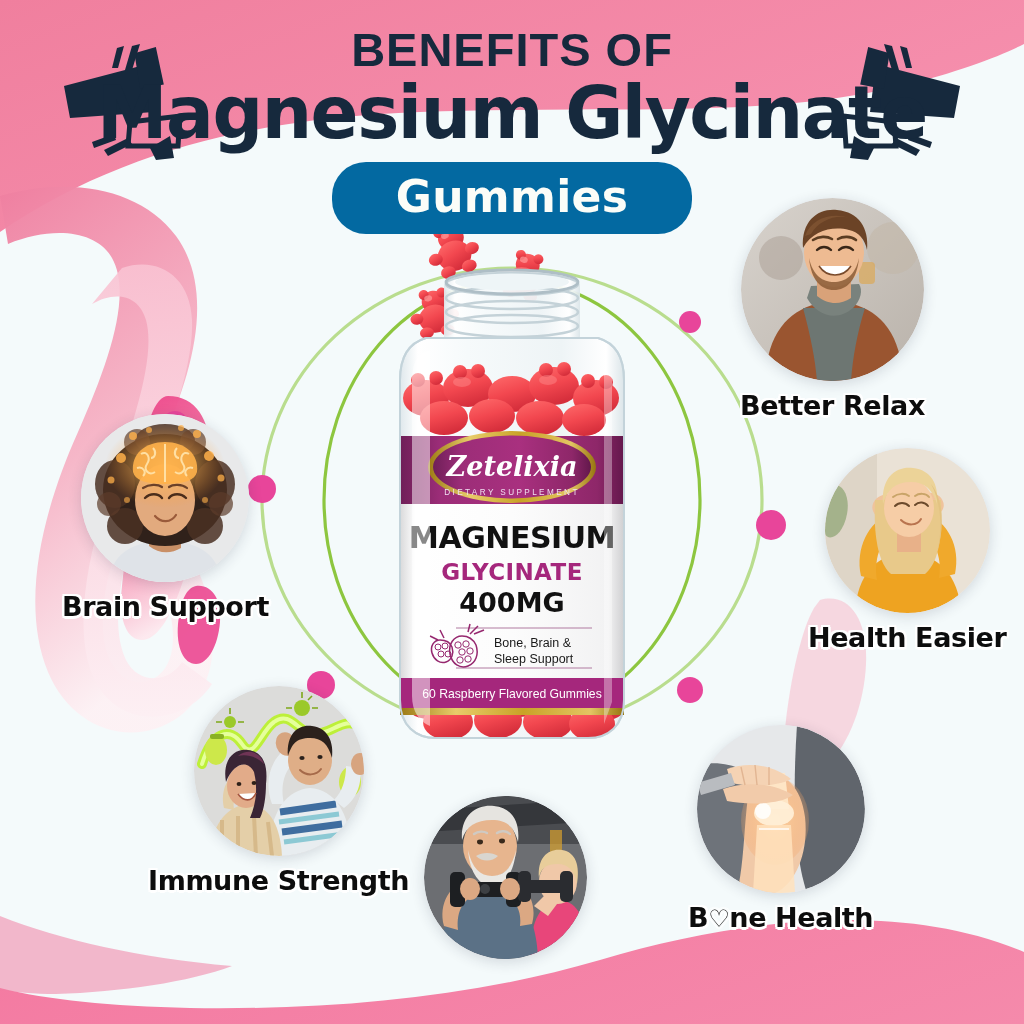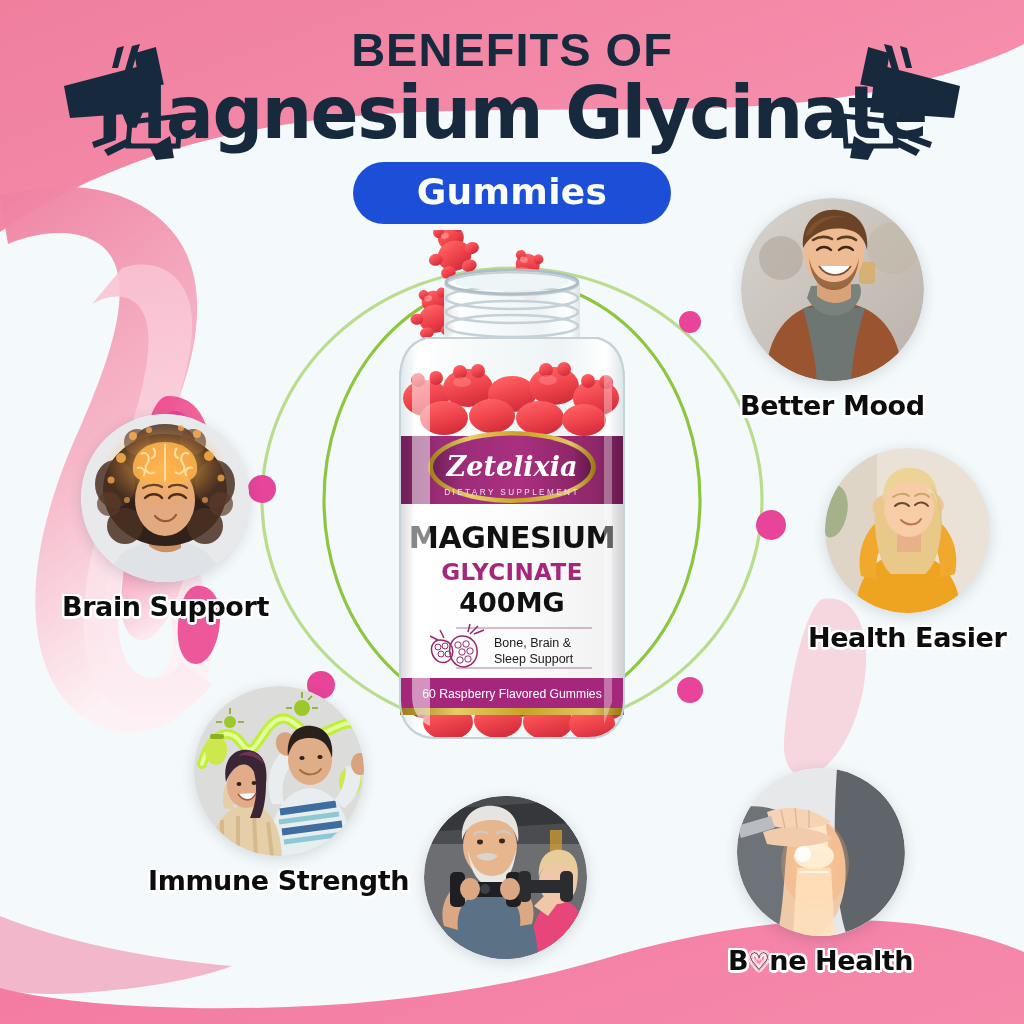--- a/index.html
+++ b/index.html
@@ -26,22 +26,22 @@
     font-family:"Liberation Sans", sans-serif;
   }
   .headline {
     font-size:73px; font-weight:700; color:#16293d;
     letter-spacing:-1.5px; line-height:1.08; margin-top:1px;
     font-family:"DejaVu Sans", sans-serif;
     transform:scaleX(.97); transform-origin:center;
   }
   .badge-wrap { margin-top:9px; }
   .badge {
-    display:inline-block; background:#1d4ed8; color:#fbfdf8;
-    font-size:36px; font-weight:700; letter-spacing:.3px;
+    display:inline-block; background:#0369a1; color:#fbfdf8;
+    font-size:44px; font-weight:700; letter-spacing:.3px;
     padding:9px 64px 12px; border-radius:34px;
     font-family:"DejaVu Sans", sans-serif;
   }
 
   
   .burst { position:absolute; z-index:35; }
   .burst-l { left:62px; top:42px; }
   .burst-r { left:838px; top:42px; transform:scaleX(-1); }
 
   
@@ -399,21 +399,21 @@
           <path d="M 76,52 C 80,48 86,48 90,52" stroke="#3a2718" stroke-width="2.4" fill="none" stroke-linecap="round"></path>
           <path d="M 98,52 C 102,48 108,48 112,52" stroke="#3a2718" stroke-width="2.4" fill="none" stroke-linecap="round"></path>
           <path d="M 72,42 C 78,38 86,38 91,41" stroke="#5b3d22" stroke-width="2.6" fill="none" stroke-linecap="round"></path>
           <path d="M 97,41 C 102,38 110,38 115,42" stroke="#5b3d22" stroke-width="2.6" fill="none" stroke-linecap="round"></path>
 
           <path d="M 78,68 C 86,80 102,80 110,68 Z" fill="#ffffff"></path>
           <path d="M 78,68 C 86,80 102,80 110,68" stroke="#7a4b2c" stroke-width="1.6" fill="none"></path>
         </g>
       </svg>
     </div>
-    <div class="caption">Better Mood</div>
+    <div class="caption">Better Relax</div>
   </div>
 
   <div class="node" style="left:808px; top:448px;">
     <div class="photo" style="width:165px;height:165px;">
       <svg width="165" height="165" viewBox="0 0 165 165">
         <defs>
             <clipPath id="c2">
               <circle cx="82.5" cy="82.5" r="82.5"></circle>
             </clipPath>
           </defs>
@@ -445,21 +445,21 @@
           <path d="M 68,49 C 73,45 80,45 84,48" stroke="#c9a468" stroke-width="2" fill="none" stroke-linecap="round"></path>
           <path d="M 90,48 C 94,45 101,45 104,49" stroke="#c9a468" stroke-width="2" fill="none" stroke-linecap="round"></path>
 
           <path d="M 76,72 C 82,78 92,78 96,71" stroke="#b9744f" stroke-width="2" fill="none" stroke-linecap="round"></path>
         </g>
       </svg>
     </div>
     <div class="caption">Health Easier</div>
   </div>
 
-  <div class="node" style="left:688px; top:768px;margin-left:40px;">
+  <div class="node" style="left:688px; top:725px;">
     <div class="photo" style="width:168px;height:168px;">
       <svg width="168" height="168" viewBox="0 0 168 168">
         <defs>
             <clipPath id="c3">
               <circle cx="84" cy="84" r="84"></circle>
             </clipPath>
           <radialGradient id="glow" cx="0.5" cy="0.5" r="0.5">
             <stop offset="0%" stop-color="#ffd9a8" stop-opacity=".95"></stop>
             <stop offset="100%" stop-color="#f6a463" stop-opacity=".25"></stop>
             </radialGradient>

